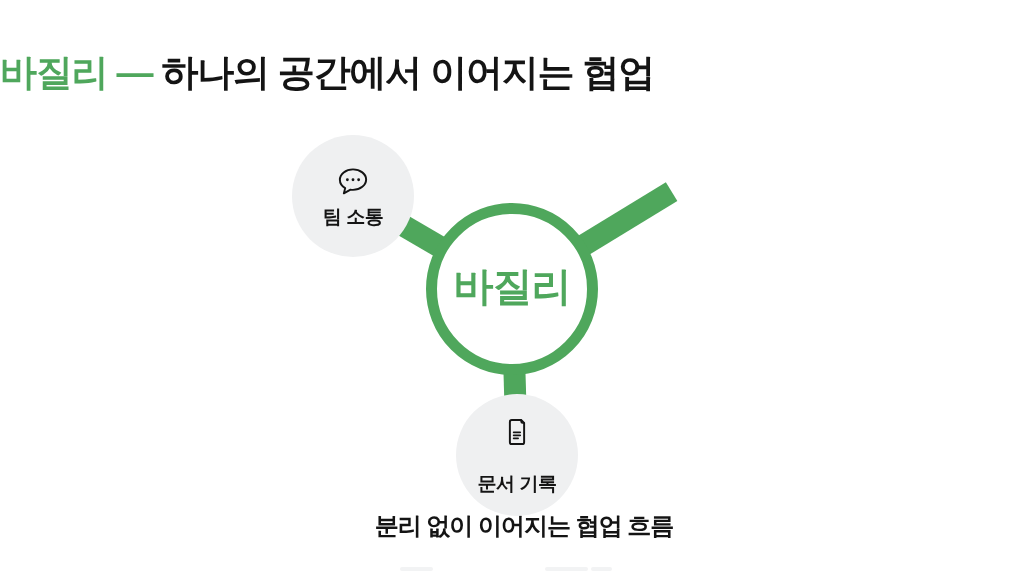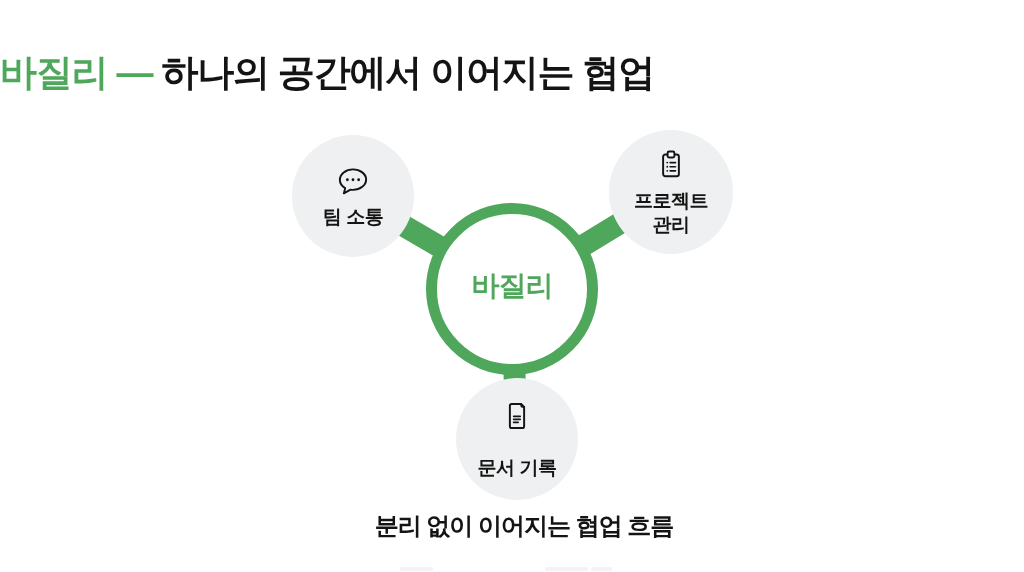--- a/index.html
+++ b/index.html
@@ -58,41 +58,41 @@
     height: 172px;
     background: #fff;
     border: 11px solid var(--accent-green);
     border-radius: 50%;
     z-index: 2;
     display: flex;
     align-items: center;
     justify-content: center;
   }
   .hub-label {
-    font-size: 28px;
+    font-size: 40px;
     font-weight: 800;
     letter-spacing: -1px;
     color: var(--accent-green);
     margin-top: -6px;
   }
 
   
   .node {
     position: absolute;
     border-radius: 50%;
     background: var(--node-gray);
     z-index: 2;
     display: flex;
     flex-direction: column;
     align-items: center;
     justify-content: center;
   }
   .node-team    { left: 292px; top: 135px; width: 122px; height: 122px; }
   .node-project { left: 609px; top: 130px; width: 124px; height: 124px; }
-  .node-docs    { left: 456px; top: 378px; width: 122px; height: 122px; gap: 16px; }
+  .node-docs    { left: 456px; top: 394px; width: 122px; height: 122px; gap: 16px; }
 
   .node .icon { width: 36px; height: 36px; display: block; }
   .node .icon path,
   .node .icon rect,
   .node .icon line { stroke: var(--ink); }
 
   .node-label {
     margin-top: 6px;
     font-size: 19px;
     font-weight: 700;
@@ -148,34 +148,20 @@
   <div class="node node-team">
     <svg class="icon" viewBox="0 0 48 48" fill="none" stroke-width="2.6" stroke-linecap="round" stroke-linejoin="round">
       <path d="M24 8.5 C14.3 8.5 6.5 14.7 6.5 22.3 c0 4.6 2.8 8.7 7.1 11.2 L11.8 40.5 l8.9 -4.9 c1.1 .2 2.2 .25 3.3 .25 9.7 0 17.5 -6.2 17.5 -13.85 C41.5 14.7 33.7 8.5 24 8.5 Z"></path>
       <circle cx="16.5" cy="22.3" r="1.9" fill="#141414" stroke="none"></circle>
       <circle cx="24" cy="22.3" r="1.9" fill="#141414" stroke="none"></circle>
       <circle cx="31.5" cy="22.3" r="1.9" fill="#141414" stroke="none"></circle>
     </svg>
     <span class="node-label">팀 소통</span>
   </div>
 
-  <div class="node node-project">
-    <svg class="icon" viewBox="0 0 48 48" fill="none" stroke-width="2.6" stroke-linecap="round" stroke-linejoin="round">
-      <rect x="13.5" y="10" width="21" height="29" rx="3"></rect>
-      <rect x="19.5" y="6" width="9" height="8" rx="2" fill="#ffffff"></rect>
-      <circle cx="19" cy="20.8" r="1.2" fill="#141414" stroke="none"></circle>
-      <line x1="22.8" y1="20.8" x2="30" y2="20.8" stroke-width="2.2"></line>
-      <circle cx="19" cy="26.3" r="1.2" fill="#141414" stroke="none"></circle>
-      <line x1="22.8" y1="26.3" x2="30" y2="26.3" stroke-width="2.2"></line>
-      <circle cx="19" cy="31.8" r="1.2" fill="#141414" stroke="none"></circle>
-      <line x1="22.8" y1="31.8" x2="30" y2="31.8" stroke-width="2.2"></line>
-    </svg>
-    <span class="node-label">프로젝트
-관리</span>
-  </div>
 
   <div class="node node-docs">
     <svg class="icon" viewBox="0 0 48 48" fill="none" stroke-width="2.6" stroke-linecap="round" stroke-linejoin="round">
       <path d="M29.5 8 H17 a2.5 2.5 0 0 0 -2.5 2.5 V37.5 A2.5 2.5 0 0 0 17 40 h14 a2.5 2.5 0 0 0 2.5 -2.5 V12 Z"></path>
       <path d="M29.5 8 v2 a2 2 0 0 0 2 2 h2" stroke-width="2.2"></path>
       <line x1="19.5" y1="24.5" x2="28.3" y2="24.5" stroke-width="2.2"></line>
       <line x1="19.5" y1="28.5" x2="28.3" y2="28.5" stroke-width="2.2"></line>
       <line x1="19.5" y1="32.5" x2="25.5" y2="32.5" stroke-width="2.2"></line>
     </svg>
     <span class="node-label">문서 기록</span>

